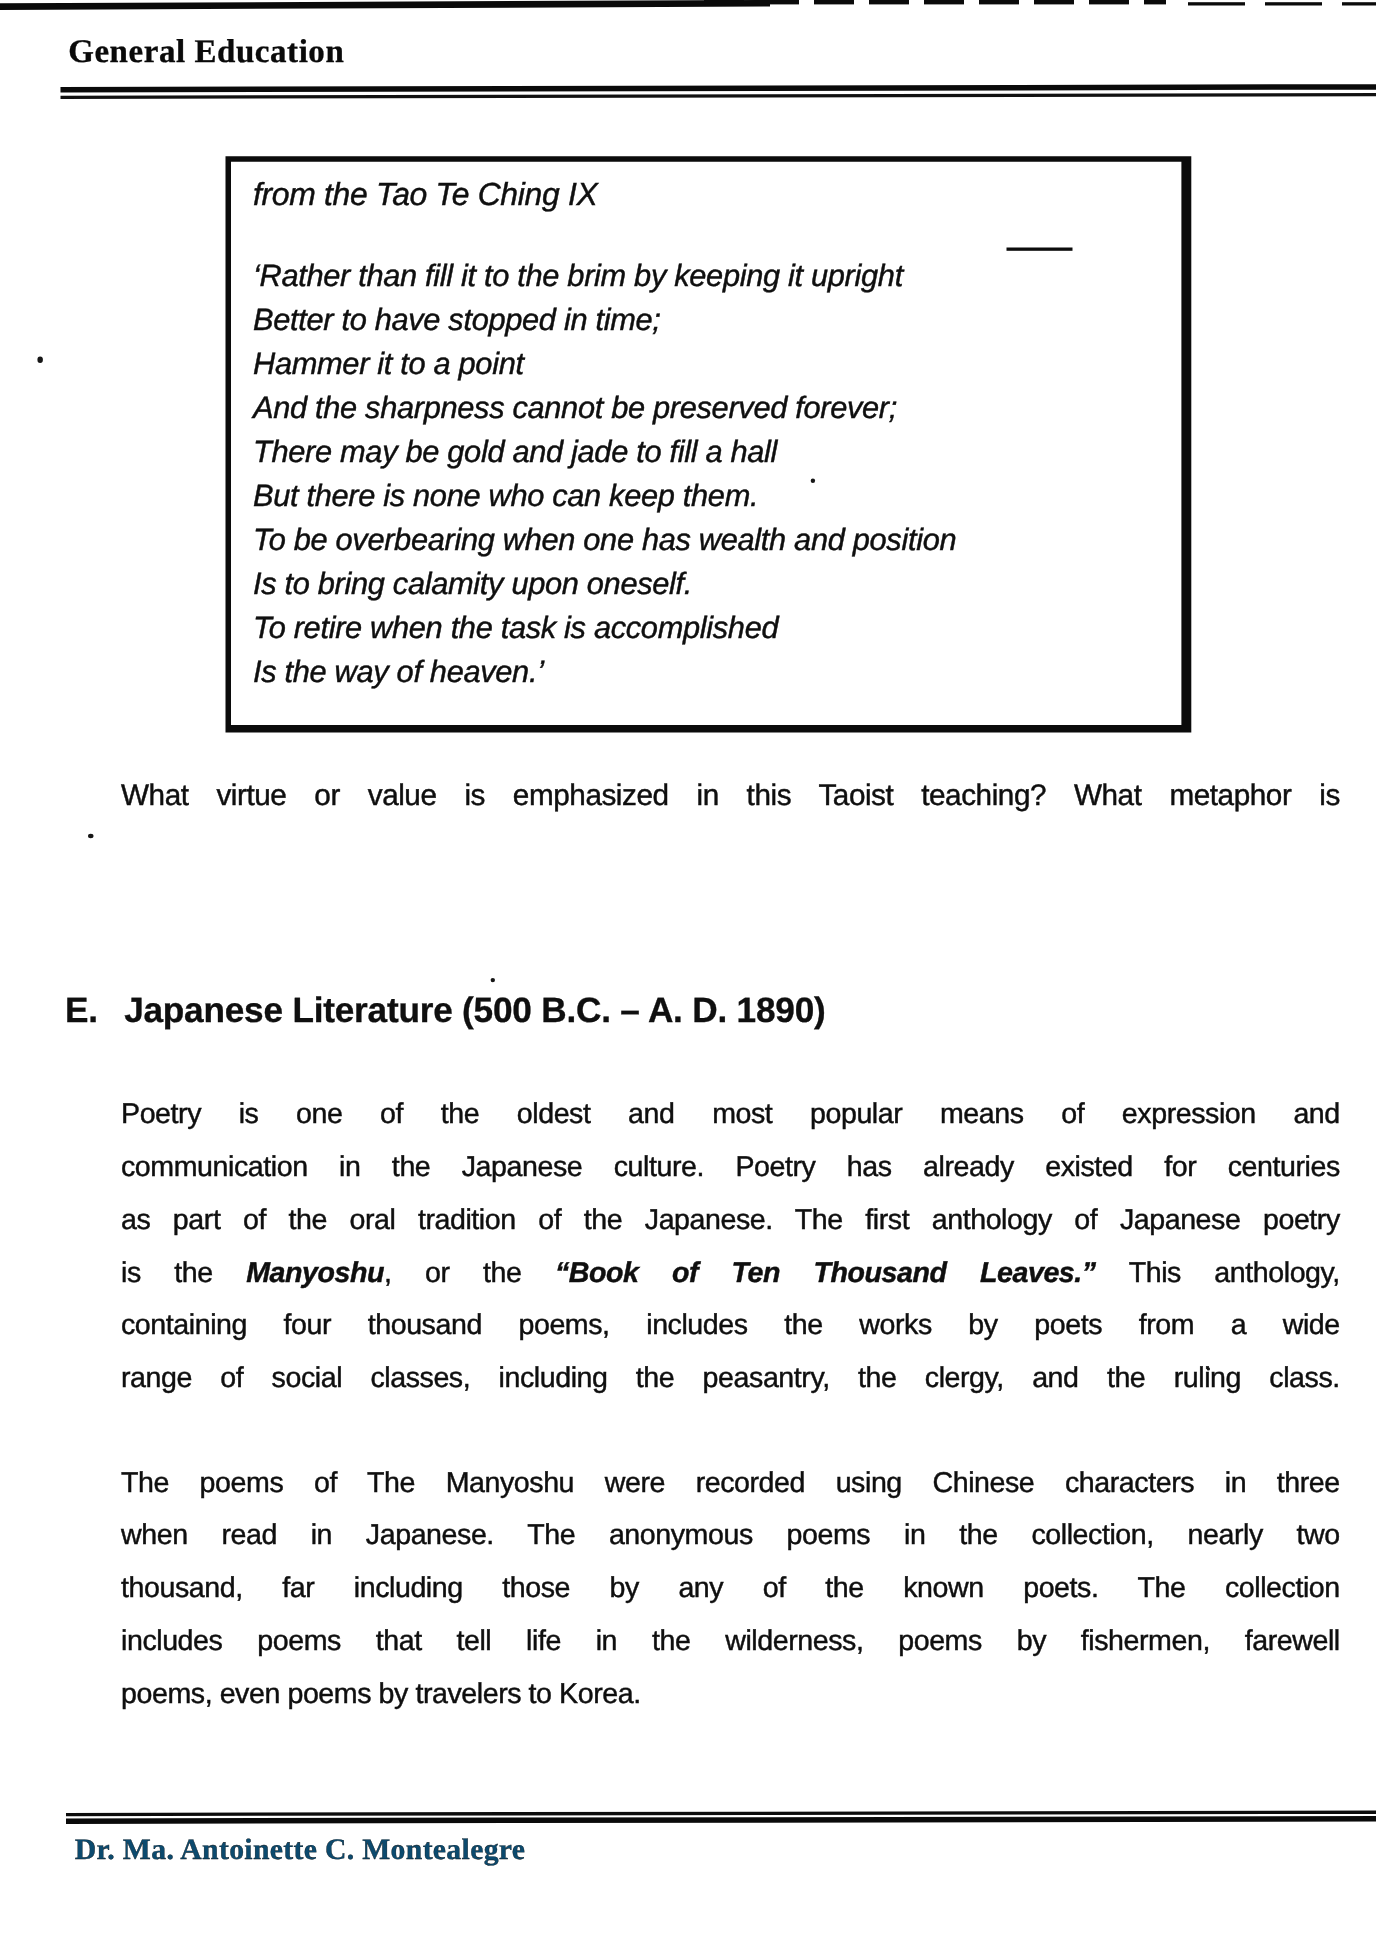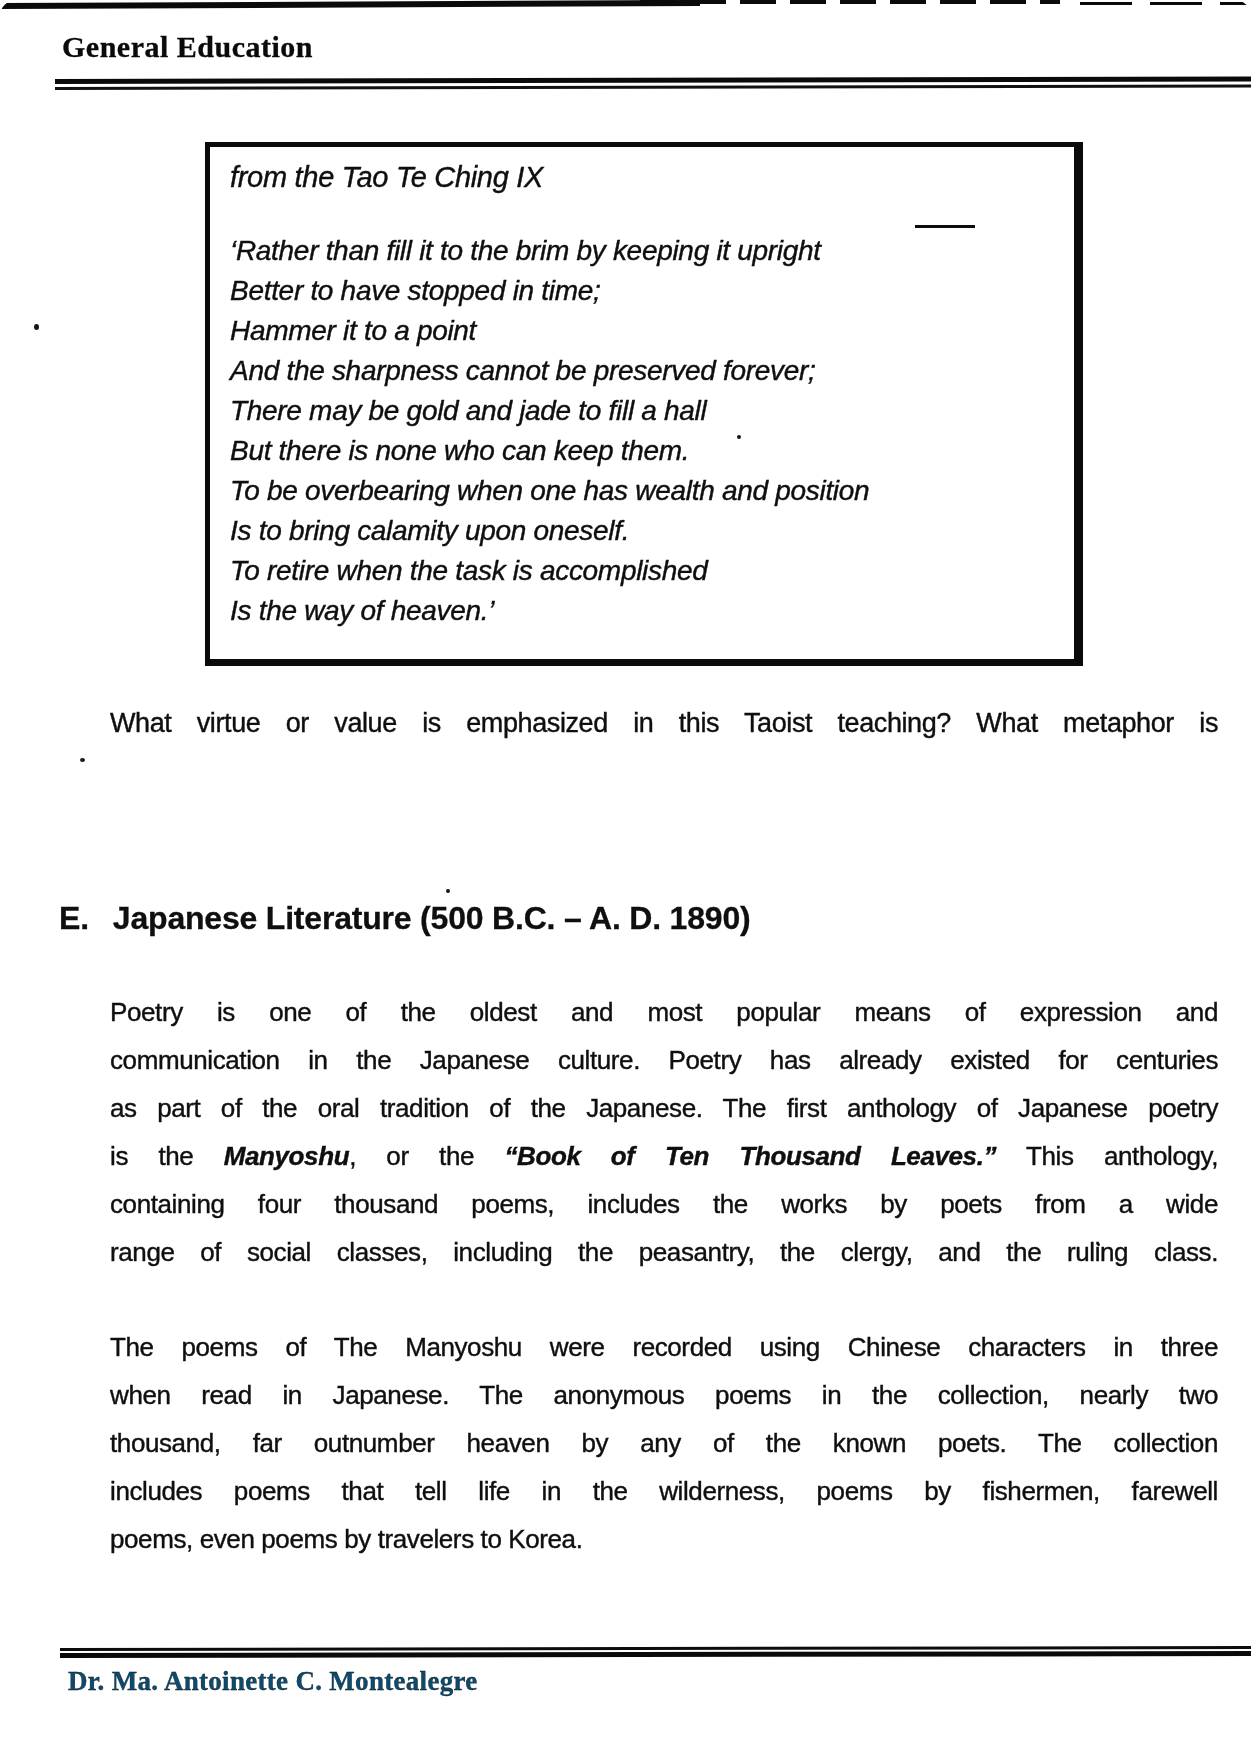--- a/index.html
+++ b/index.html
@@ -4,21 +4,20 @@
 <style>
   html, body { margin: 0; padding: 0; background: #ffffff; }
   .page {
     position: relative;
     width: 1251px;
     height: 1757px;
     background: #ffffff;
     color: #0f0f0f;
     font-family: "Liberation Sans", sans-serif;
     overflow: hidden;
-    border-radius: 16px;
   }
 
   
   .top-edge-seg1 {
     position: absolute; left: 0; top: 3px; width: 700px; height: 6px;
     background: #0a0a0a; transform: rotate(-0.25deg); transform-origin: left center;
   }
   .top-edge-seg2 {
     position: absolute; left: 640px; top: 0; width: 420px; height: 4px;
     background: repeating-linear-gradient(90deg, #0a0a0a 0 36px, transparent 36px 50px);
@@ -148,21 +147,21 @@
     <div class="tline jline">communication in the Japanese culture. Poetry has already existed for centuries</div>
     <div class="tline jline">as part of the oral tradition of the Japanese. The first anthology of Japanese poetry</div>
     <div class="tline jline"><span>is the </span><span class="bi">Manyoshu</span><span>, or the </span><span class="bi">“Book of Ten Thousand Leaves.”</span><span> This anthology,</span></div>
     <div class="tline jline">containing four thousand poems, includes the works by poets from a wide</div>
     <div class="tline jline">range of social classes, including the peasantry, the clergy, and the ruling class.</div>
   </div>
 
   <div class="para para-2">
     <div class="tline jline">The poems of The Manyoshu were recorded using Chinese characters in three</div>
     <div class="tline jline">when read in Japanese. The anonymous poems in the collection, nearly two</div>
-    <div class="tline jline">thousand, far outnumber heaven by any of the known poets. The collection</div>
+    <div class="tline jline">thousand, far including those by any of the known poets. The collection</div>
     <div class="tline jline">includes poems that tell life in the wilderness, poems by fishermen, farewell</div>
     <div class="tline lline">poems, even poems by travelers to Korea.</div>
   </div>
 
   <div class="footer-rule"></div>
   <div class="footer-author">Dr. Ma. Antoinette C. Montealegre</div>
 
   <div class="speck" style="left:34px; top:324px; width:5px; height:6px;"></div>
   <div class="speck" style="left:80px; top:758px; width:5px; height:4px;"></div>
   <div class="speck" style="left:446px; top:889px; width:4px; height:4px;"></div>

